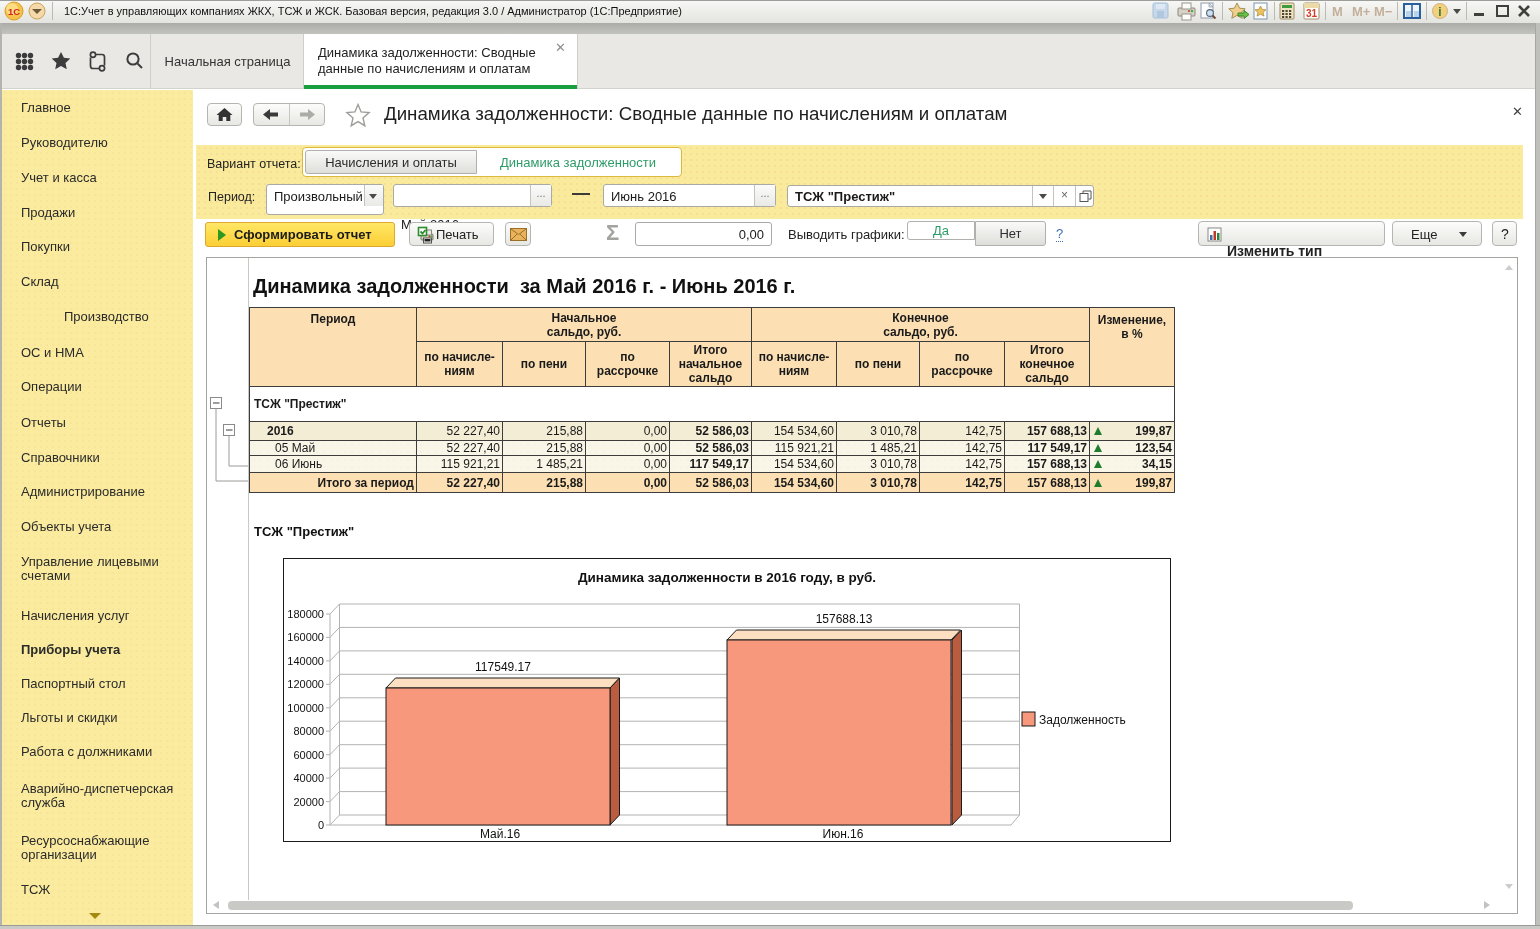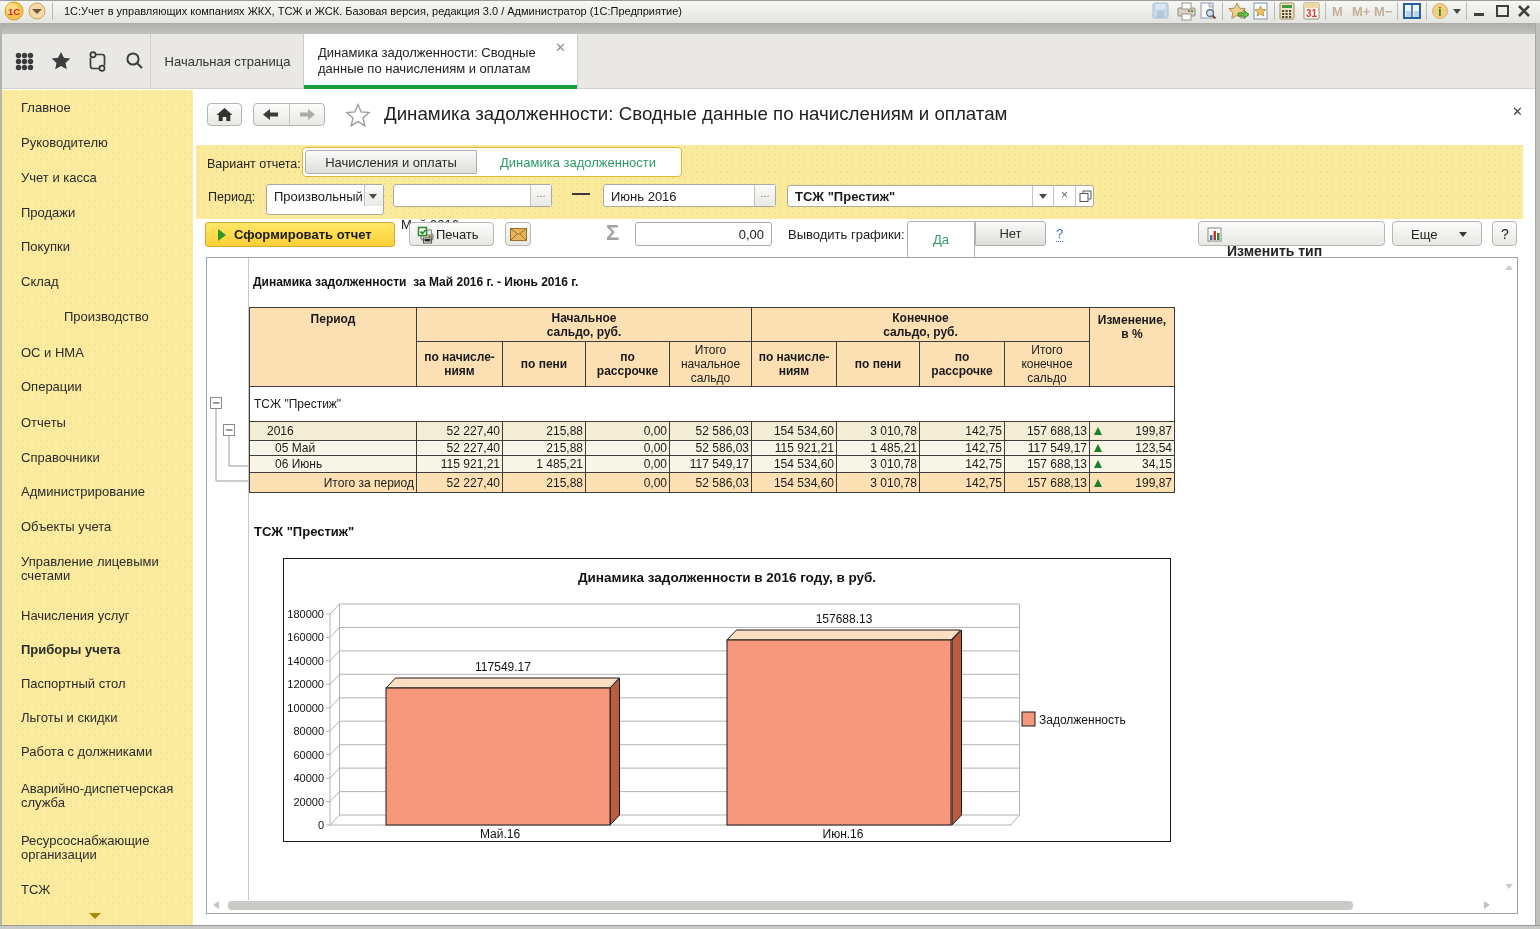--- a/index.html
+++ b/index.html
@@ -57,21 +57,21 @@
     border:1px solid #a3a3a0; }
   #gutline { left:248px; top:258px; width:1px; height:642px; background:#c9c9c6; }
   table.rep { border-collapse:collapse; table-layout:fixed; font-size:12px; }
   table.rep td { border:1px solid #3c3c3c; overflow:hidden; white-space:nowrap; padding:0 2px; }
   tr.hd td { background:#fce0b4; }
   tr.r1 td { background:#f3edd5; }
   tr.r2 td { background:#f9f6e7;
     background-image:radial-gradient(circle, rgba(120,150,220,.18) .8px, rgba(0,0,0,0) 1px);
     background-size:7px 7px; }
   td.c { text-align:center; font-weight:bold; line-height:14px; }
-  td.b, .b { font-weight:normal; }
+  td.b, .b { font-weight:bold; }
   td.n { text-align:right; position:relative; }
   .tri { position:absolute; left:4px; top:50%; margin-top:-4px; width:0; height:0;
     border-left:4.5px solid transparent; border-right:4.5px solid transparent;
     border-bottom:8px solid #1e7c2c; }
 
   svg text { font-family:"Liberation Sans", sans-serif; }
 </style>
 </head>
 <body>
 <div id="app">
@@ -303,21 +303,21 @@
     <svg style="position:absolute;left:4px;top:5px;" width="17" height="13" viewBox="0 0 17 13">
         <rect x=".5" y=".5" width="16" height="12" fill="#e8b35c" stroke="#9c6f26"></rect>
         <path d="M1 1 l7.5 5.5 L16 1 M1 12 l6-6 M16 12 l-6-6" fill="none" stroke="#9c6f26" stroke-width="1"></path>
       </svg>
   </div>
   <div class="abs" style="left:606px;top:220px;font-size:22px;font-weight:bold;color:#a3a39f;">Σ</div>
   <div class="abs field" style="left:635px;top:222px;width:137px;height:24px;">
     <span style="position:absolute;right:7px;top:4px;">0,00</span>
   </div>
   <div class="abs lbl" style="left:788px;top:227px;font-size:13px;">Выводить графики:</div>
-  <div class="abs" style="left:907px;top:221px;width:68px;height:37px;background:#fff;border:1px solid #b0b0ac;border-radius:3px 0 0 3px;font-size:13px;color:#2e9c68;display:flex;align-items:center;justify-content:center;">Да</div>
+  <div class="abs" style="left:907px;top:221px;width:68px;height:19px;background:#fff;border:1px solid #b0b0ac;border-radius:3px 0 0 3px;font-size:13px;color:#2e9c68;display:flex;align-items:center;justify-content:center;">Да</div>
   <div class="abs" style="left:975px;top:221px;width:71px;height:25px;background:linear-gradient(#fafaf9,#dededa);border:1px solid #b0b0ac;border-radius:0 3px 3px 0;font-size:13px;color:#2d2d2d;display:flex;align-items:center;justify-content:center;">Нет</div>
   <div class="abs" style="left:1056px;top:226px;font-size:13px;color:#3b6fb5;border-bottom:1px dotted #3b6fb5;">?</div>
   <div class="btn" style="left:1198px;top:221px;width:187px;height:25px;">
     <svg style="position:absolute;left:8px;top:5px;" width="15" height="15" viewBox="0 0 15 15">
         <rect x="1" y="1" width="13" height="13" fill="#fff" stroke="#888"></rect>
         <rect x="3" y="8" width="2.5" height="5" fill="#3a6ea5"></rect>
         <rect x="6.5" y="4" width="2.5" height="9" fill="#c0392b"></rect>
         <rect x="10" y="6" width="2.5" height="7" fill="#27823b"></rect>
       </svg>
     <span style="position:absolute;left:28px;top:21px;font-size:14px;color:#222;font-weight:bold;">Изменить тип диаграмм</span>
@@ -325,21 +325,21 @@
   <div class="btn" style="left:1392px;top:221px;width:90px;height:25px;">
     <span style="position:absolute;left:18px;top:5px;font-size:13px;color:#222;">Еще</span>
     <span style="position:absolute;right:14px;top:10px;width:0;height:0;border-left:4.5px solid transparent;border-right:4.5px solid transparent;border-top:5.5px solid #3a3a38;"></span>
   </div>
   <div class="btn" style="left:1492px;top:221px;width:25px;height:25px;">
     <span style="position:absolute;left:8px;top:4px;font-size:14px;color:#222;">?</span>
   </div>
 
   <div class="abs" id="rpt"></div>
   <div class="abs" id="gutline"></div>
-  <div class="abs" style="left:253px;top:275px;font-size:12px;font-weight:bold;color:#111;">Динамика задолженности&nbsp; за Май 2016 г. - Июнь 2016 г.</div>
+  <div class="abs" style="left:253px;top:275px;font-size:20px;font-weight:bold;color:#111;">Динамика задолженности&nbsp; за Май 2016 г. - Июнь 2016 г.</div>
   <table class="rep abs" style="left:249px;top:307px;">
     <colgroup>
         <col style="width:167px">
         <col style="width:86px">
         <col style="width:83px">
         <col style="width:84px">
         <col style="width:82px">
         <col style="width:85px">
         <col style="width:83px">
         <col style="width:85px">

